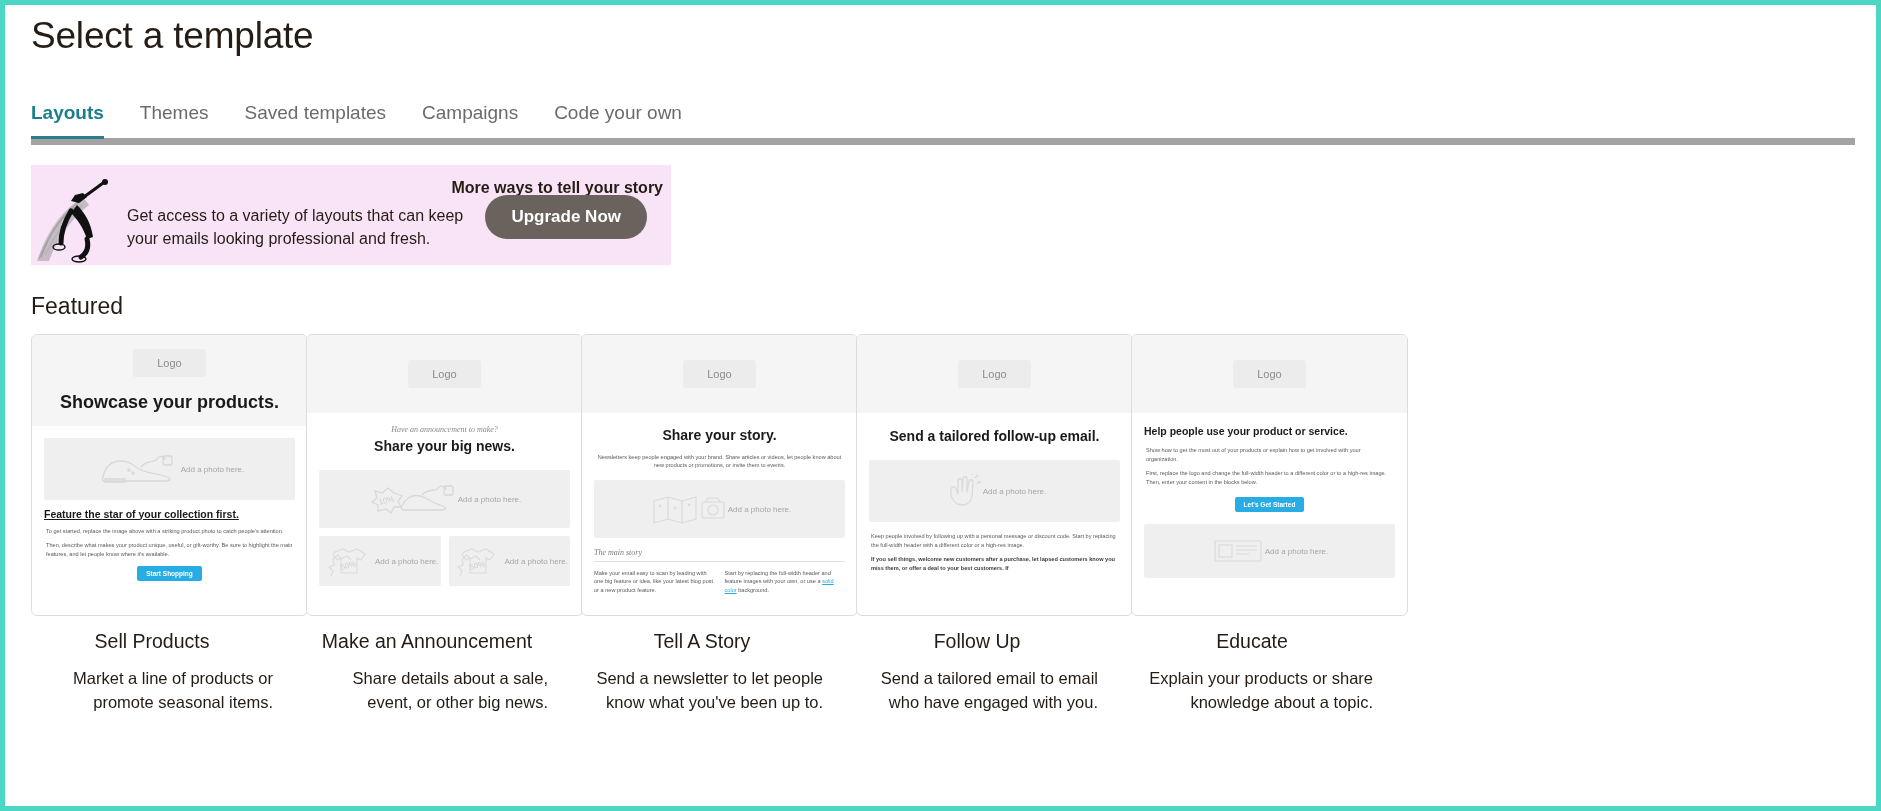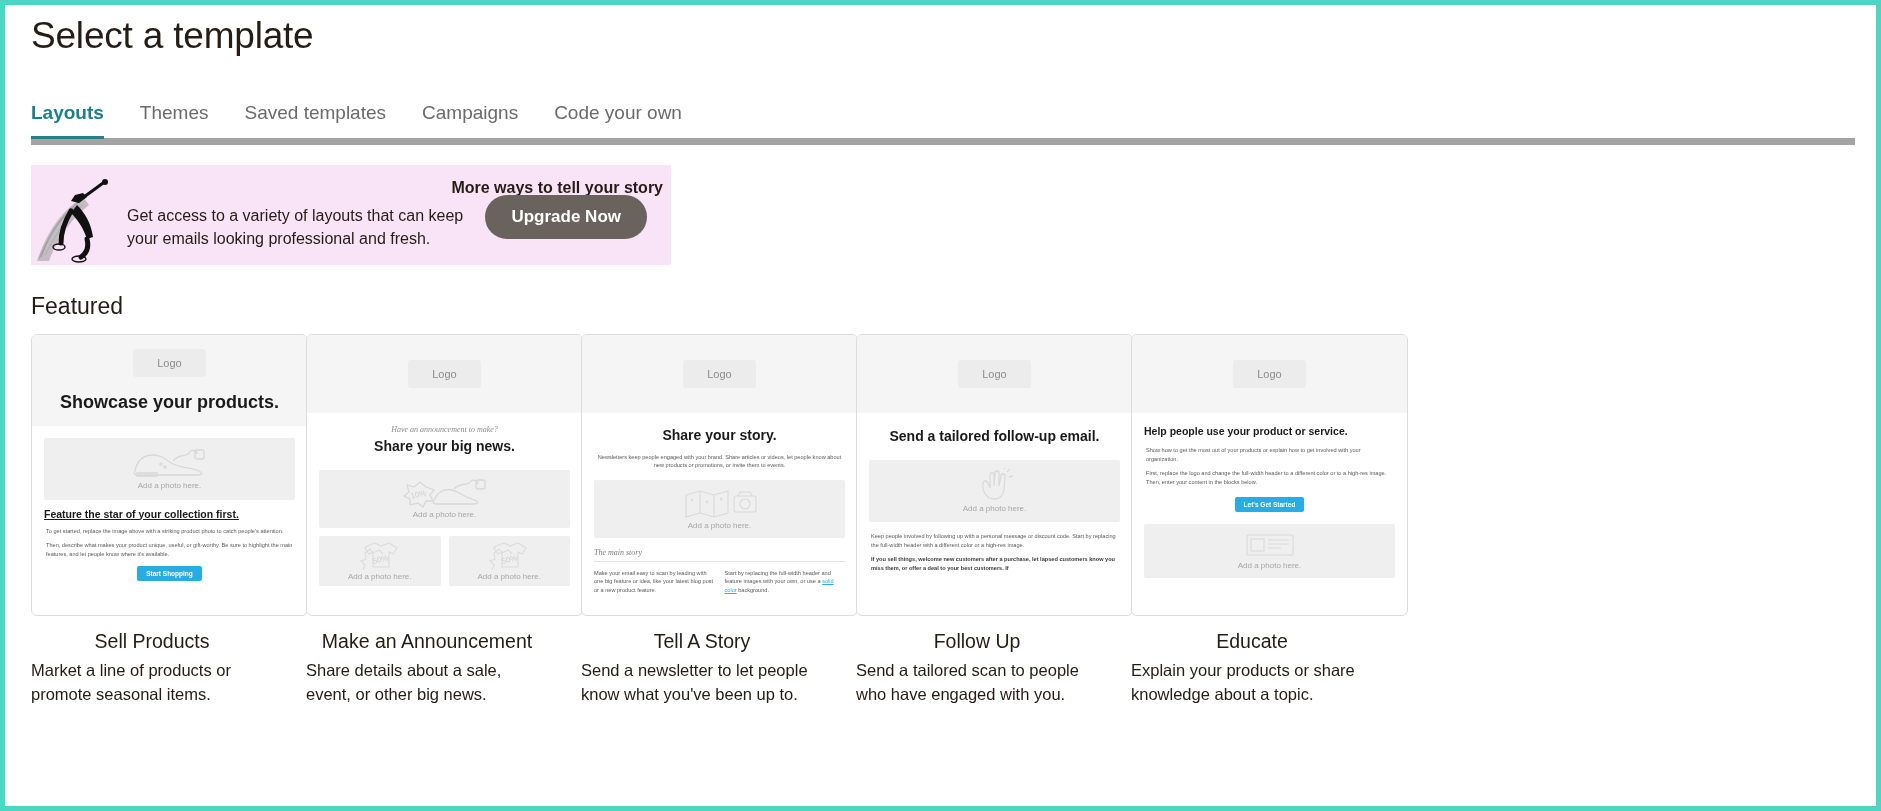--- a/index.html
+++ b/index.html
@@ -163,21 +163,21 @@
     line-height:1.55;
     color:#5a5a5a;
     text-align:center;
     margin:6px 2px 0 2px;
   }
   .mini-p.left{text-align:left;}
   .photo{
     background:#efefef;
     border-radius:2px;
     display:flex;
-    flex-direction:column;
+    flex-direction:row;
     align-items:center;
     justify-content:center;
     color:#a8a8a8;
     font-size:8px;
     margin-top:8px;
     position:relative;
   }
   .photo .cap{margin-top:2px;font-size:8px;color:#a6a6a6;}
   .photo svg{display:block;}
   .cta{
@@ -205,25 +205,25 @@
     margin-top:10px;
   }
   .link{color:#27ace3;text-decoration:underline;}
   .card-label{
     text-align:center;
     font-size:19.5px;
     color:#241c15;
     margin-top:14px;
   }
   .card-desc{
-    text-align:left;
+    text-align:right;
     font-size:16.5px;
     line-height:1.45;
     color:#241c15;
-    margin-top:6px;
+    margin-top:14px;
   }
   .white-pad{padding-top:4px;}
 </style>
 </head>
 <body>
 
 <div class="page">
 
   <h1 class="page-title">Select a template</h1>
 
@@ -392,21 +392,21 @@
                 <path d="M32,4 L35,1 M34,9 L38,8 M29,1 L30,-1"></path>
               </g>
             </svg>
             <span class="cap">Add a photo here.</span>
           </div>
           <div class="mini-p left" style="margin-top:10px;">Keep people involved by following up with a personal message or discount code. Start by replacing the full-width header with a different color or a high-res image.</div>
           <div class="mini-p left" style="font-weight:700;color:#3a3a3a;">If you sell things, welcome new customers after a purchase, let lapsed customers know you miss them, or offer a deal to your best customers. If</div>
         </div>
       </div>
       <div class="card-label">Follow Up</div>
-      <div class="card-desc">Send a tailored scan to people who have engaged with you.</div>
+      <div class="card-desc">Send a tailored email to email who have engaged with you.</div>
     </div>
 
     <div class="card-col">
       <div class="card">
         <div class="card-logobar" style="height:78px;">
           <span class="logo-chip">Logo</span>
         </div>
         <div class="card-body">
           <div class="mini-h1 left" style="margin-top:12px;font-size:10.5px;">Help people use your product or service.</div>
           <div class="mini-p left" style="margin-top:8px;">Show how to get the most out of your products or explain how to get involved with your organization.</div>

